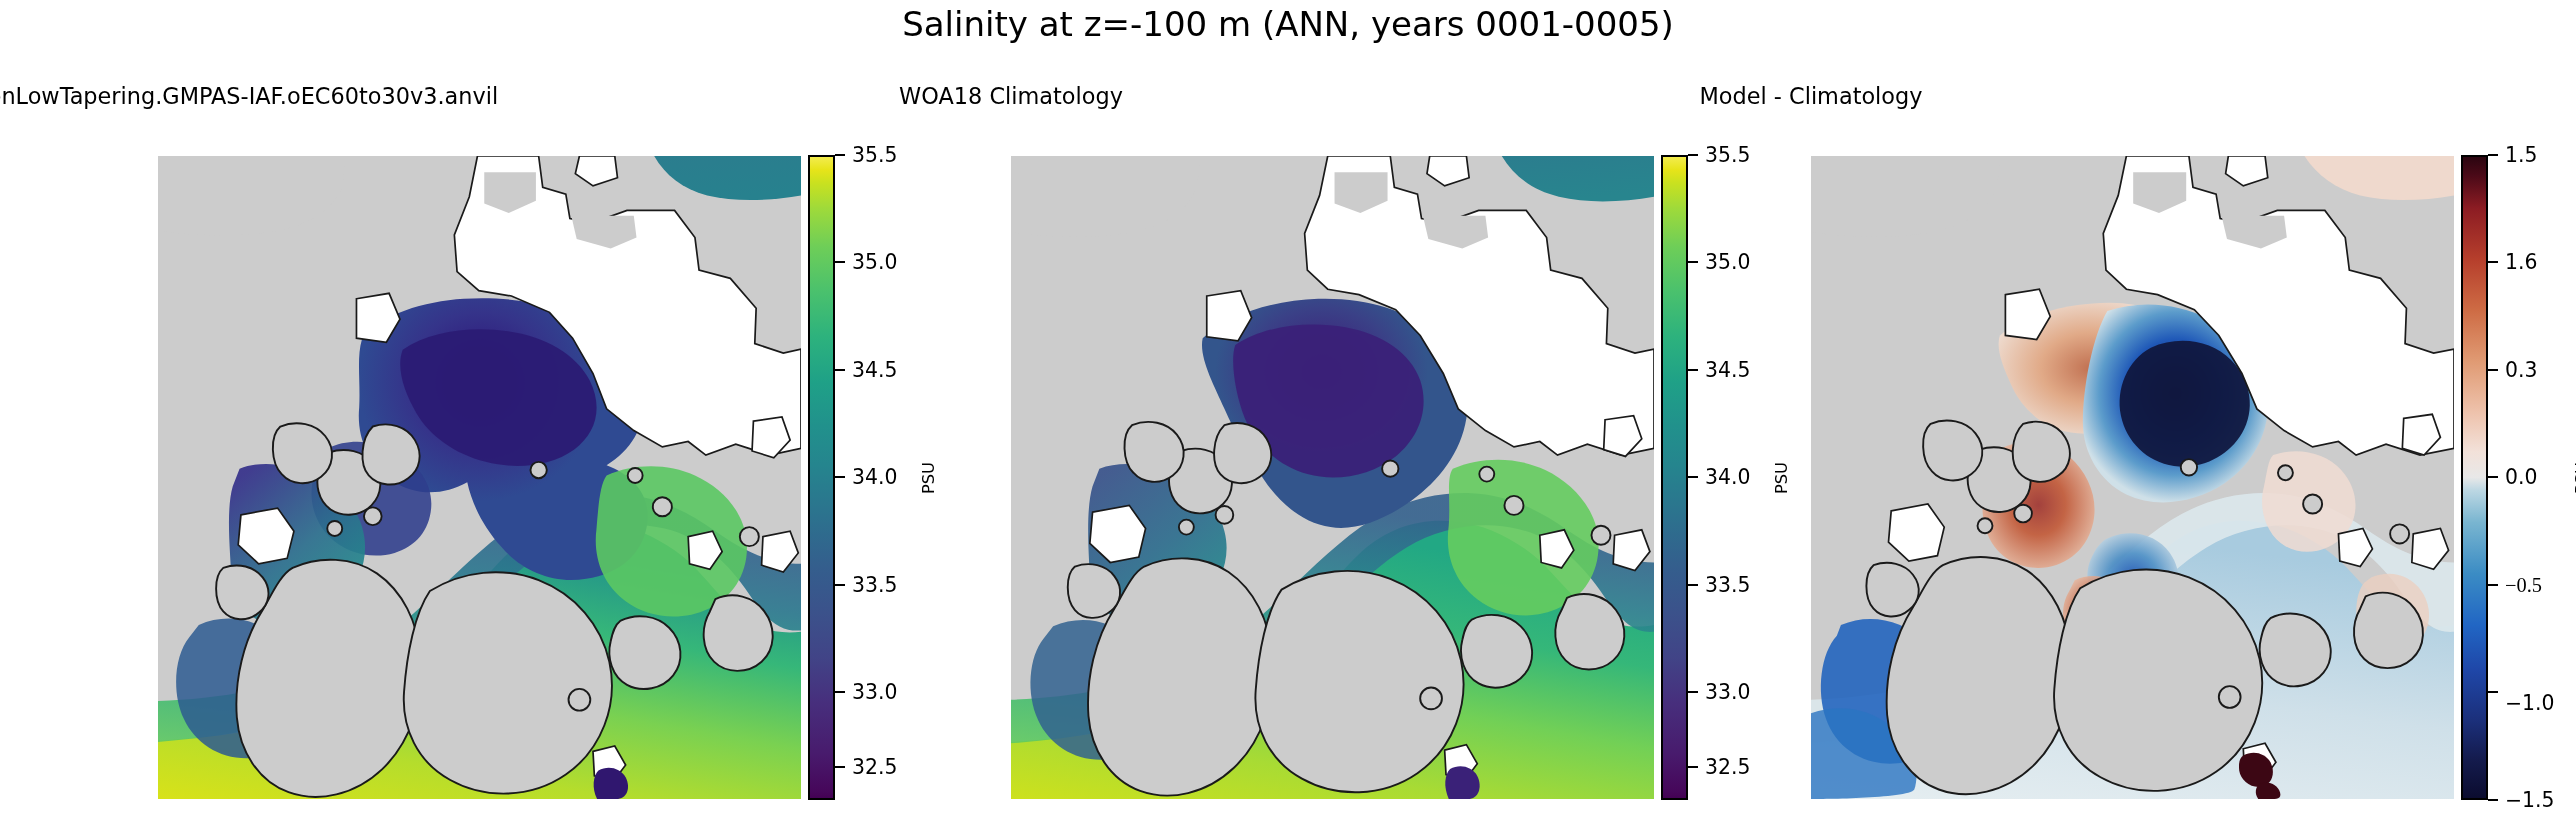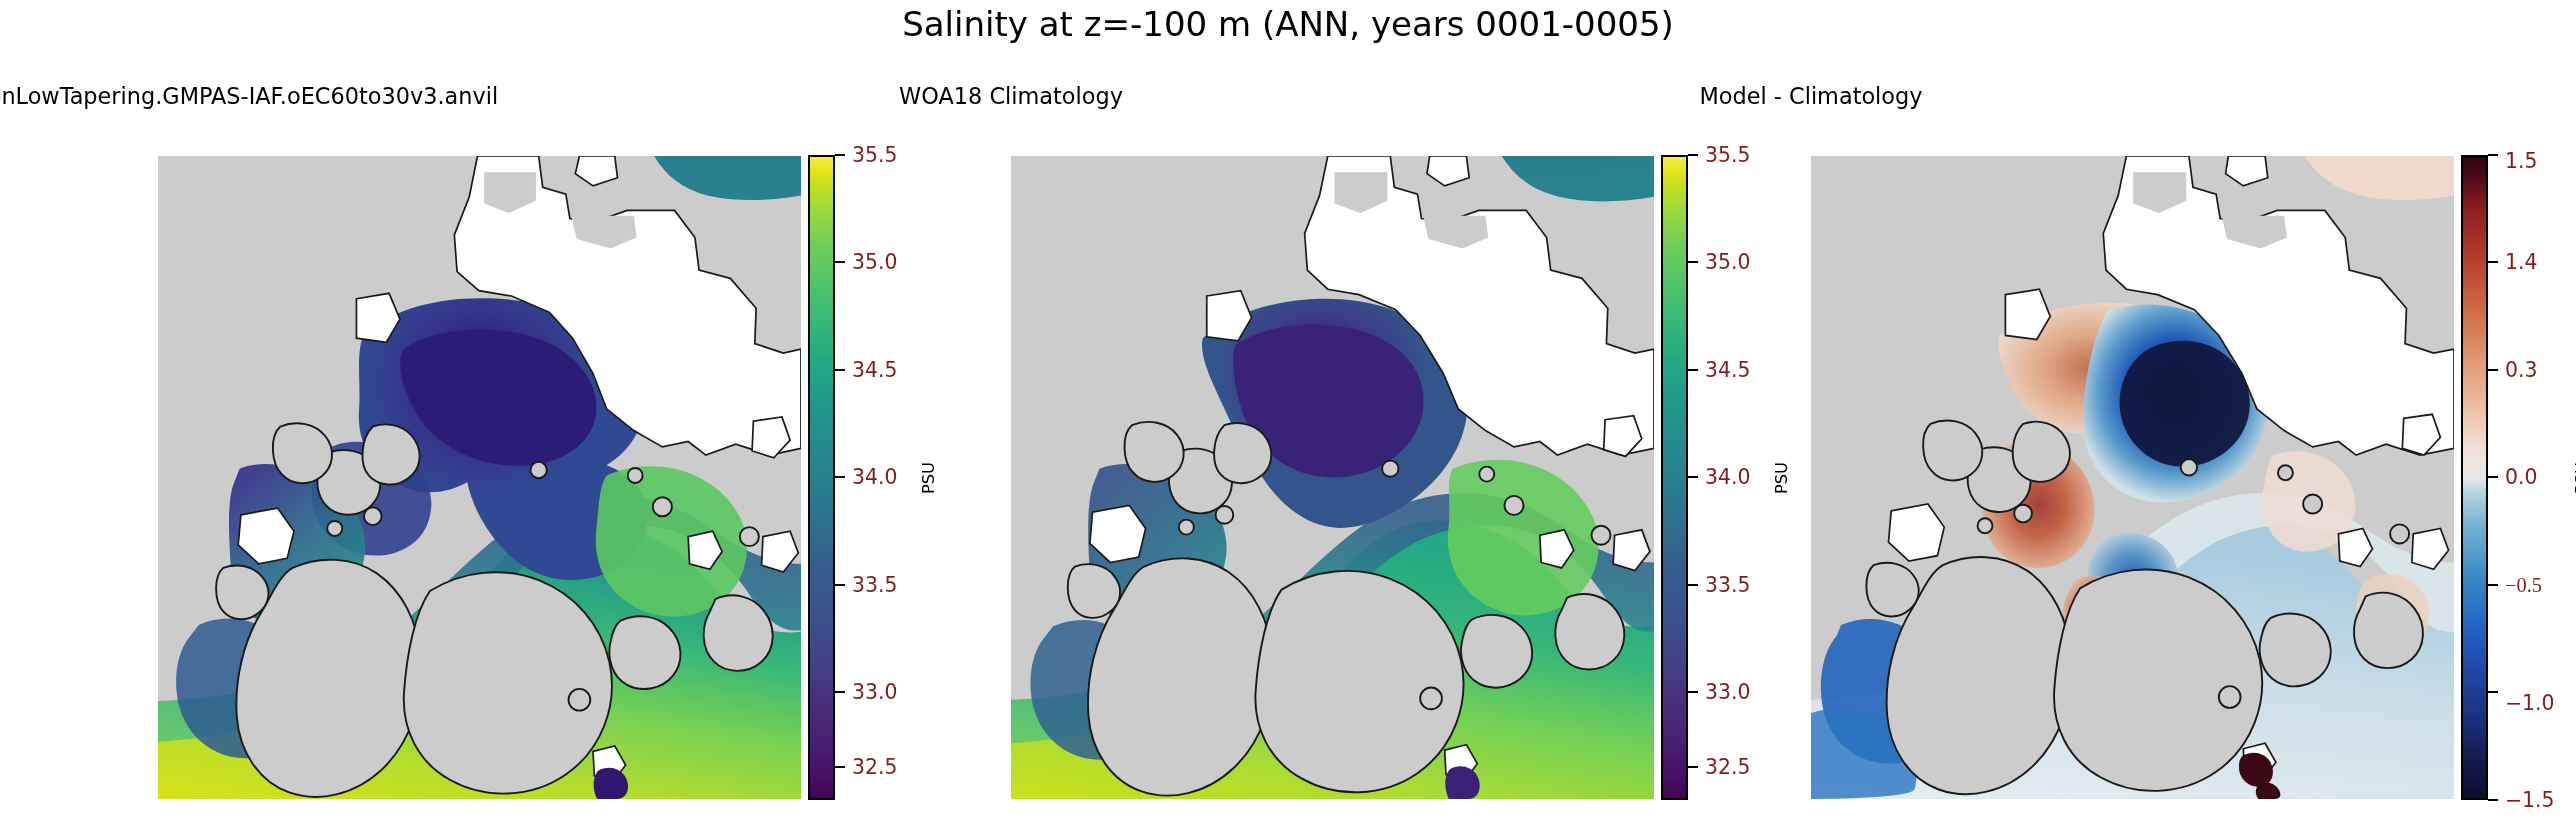--- a/index.html
+++ b/index.html
@@ -102,21 +102,21 @@
     left: 27px;
     width: 10.2px;
     height: 2px;
     background: #000000;
     transform: translateY(-1px);
   }
   .cb-label {
     position: absolute;
     left: 44px;
     font-size: 20.4px;
-    color: #7f1d1d;
+    color: #000000;
     white-space: nowrap;
     transform: translateY(-50%);
     font-family: "DejaVu Sans", sans-serif;
   }
   .cb-axlabel {
     position: absolute;
     left: 120px;
     top: 50%;
     font-size: 16.3px;
     color: #000000;
@@ -543,22 +543,22 @@
 
     <div class="cbar-wrap">
       <div class="cbar cbar-balance"></div>
       <div class="cb-tick" style="top:0px;"></div>
       <div class="cb-tick" style="top:107px;"></div>
       <div class="cb-tick" style="top:215px;"></div>
       <div class="cb-tick" style="top:322px;"></div>
       <div class="cb-tick" style="top:430px;"></div>
       <div class="cb-tick" style="top:537px;"></div>
       <div class="cb-tick" style="top:645px;"></div>
-      <div class="cb-label" style="top:6px;">1.5</div>
-      <div class="cb-label" style="top:107px;">1.4</div>
+      <div class="cb-label" style="top:0px;">1.5</div>
+      <div class="cb-label" style="top:107px;">1.6</div>
       <div class="cb-label" style="top:215px;">0.3</div>
       <div class="cb-label" style="top:322px;">0.0</div>
       <div class="cb-label" style="top:430px;font-family:Liberation Serif, serif;">−0.5</div>
       <div class="cb-label" style="top:548px;">−1.0</div>
       <div class="cb-label" style="top:645px;">−1.5</div>
       <div class="cb-axlabel">PSU</div>
     </div>
   </div>
 
 </div>

